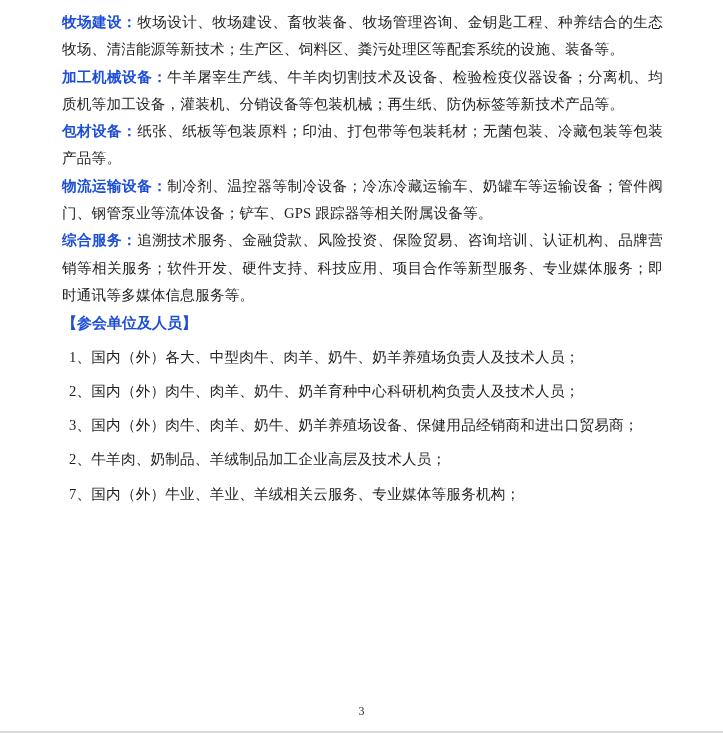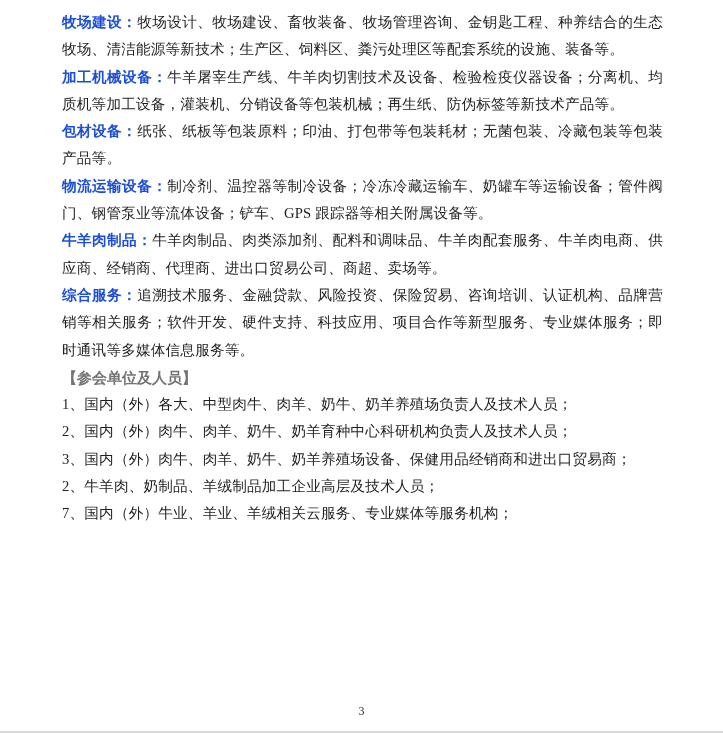--- a/index.html
+++ b/index.html
@@ -29,26 +29,26 @@
   }
   .para-label {
     color: #1d4ed8;
     font-weight: bold;
     font-family: "Liberation Sans", "DejaVu Sans", sans-serif;
   }
   .section-heading {
     margin: 0;
     font-size: 15px;
     line-height: 27.3px;
-    color: #737373;
+    color: #1d4ed8;
     font-weight: bold;
     font-family: "Liberation Sans", "DejaVu Sans", sans-serif;
   }
   .list-item {
-    margin: 0;
+    margin: 7px;
     font-size: 14.6px;
     line-height: 27.3px;
     letter-spacing: 0.2px;
   }
   .page-footer {
     position: absolute;
     left: 0;
     bottom: 14px;
     width: 723px;
     text-align: center;
@@ -70,21 +70,20 @@
 <div class="page">
 
   <p class="para"><span class="para-label">牧场建设：</span><span class="para-text">牧场设计、牧场建设、畜牧装备、牧场管理咨询、金钥匙工程、种养结合的生态牧场、清洁能源等新技术；生产区、饲料区、粪污处理区等配套系统的设施、装备等。</span></p>
 
   <p class="para"><span class="para-label">加工机械设备：</span><span class="para-text">牛羊屠宰生产线、牛羊肉切割技术及设备、检验检疫仪器设备；分离机、均质机等加工设备，灌装机、分销设备等包装机械；再生纸、防伪标签等新技术产品等。</span></p>
 
   <p class="para"><span class="para-label">包材设备：</span><span class="para-text">纸张、纸板等包装原料；印油、打包带等包装耗材；无菌包装、冷藏包装等包装产品等。</span></p>
 
   <p class="para"><span class="para-label">物流运输设备：</span><span class="para-text">制冷剂、温控器等制冷设备；冷冻冷藏运输车、奶罐车等运输设备；管件阀门、钢管泵业等流体设备；铲车、GPS 跟踪器等相关附属设备等。</span></p>
 
-  <p class="para"><span class="para-label">牛羊肉制品：</span><span class="para-text">牛羊肉制品、肉类添加剂、配料和调味品、牛羊肉配套服务、牛羊肉电商、供应商、经销商、代理商、进出口贸易公司、商超、卖场等。</span></p>
 
 
 
   <p class="para"><span class="para-label">综合服务：</span><span class="para-text">追溯技术服务、金融贷款、风险投资、保险贸易、咨询培训、认证机构、品牌营销等相关服务；软件开发、硬件支持、科技应用、项目合作等新型服务、专业媒体服务；即时通讯等多媒体信息服务等。</span></p>
 
   <h3 class="section-heading">【参会单位及人员】</h3>
 
   <p class="list-item">1、国内（外）各大、中型肉牛、肉羊、奶牛、奶羊养殖场负责人及技术人员；</p>
   <p class="list-item">2、国内（外）肉牛、肉羊、奶牛、奶羊育种中心科研机构负责人及技术人员；</p>
   <p class="list-item">3、国内（外）肉牛、肉羊、奶牛、奶羊养殖场设备、保健用品经销商和进出口贸易商；</p>

